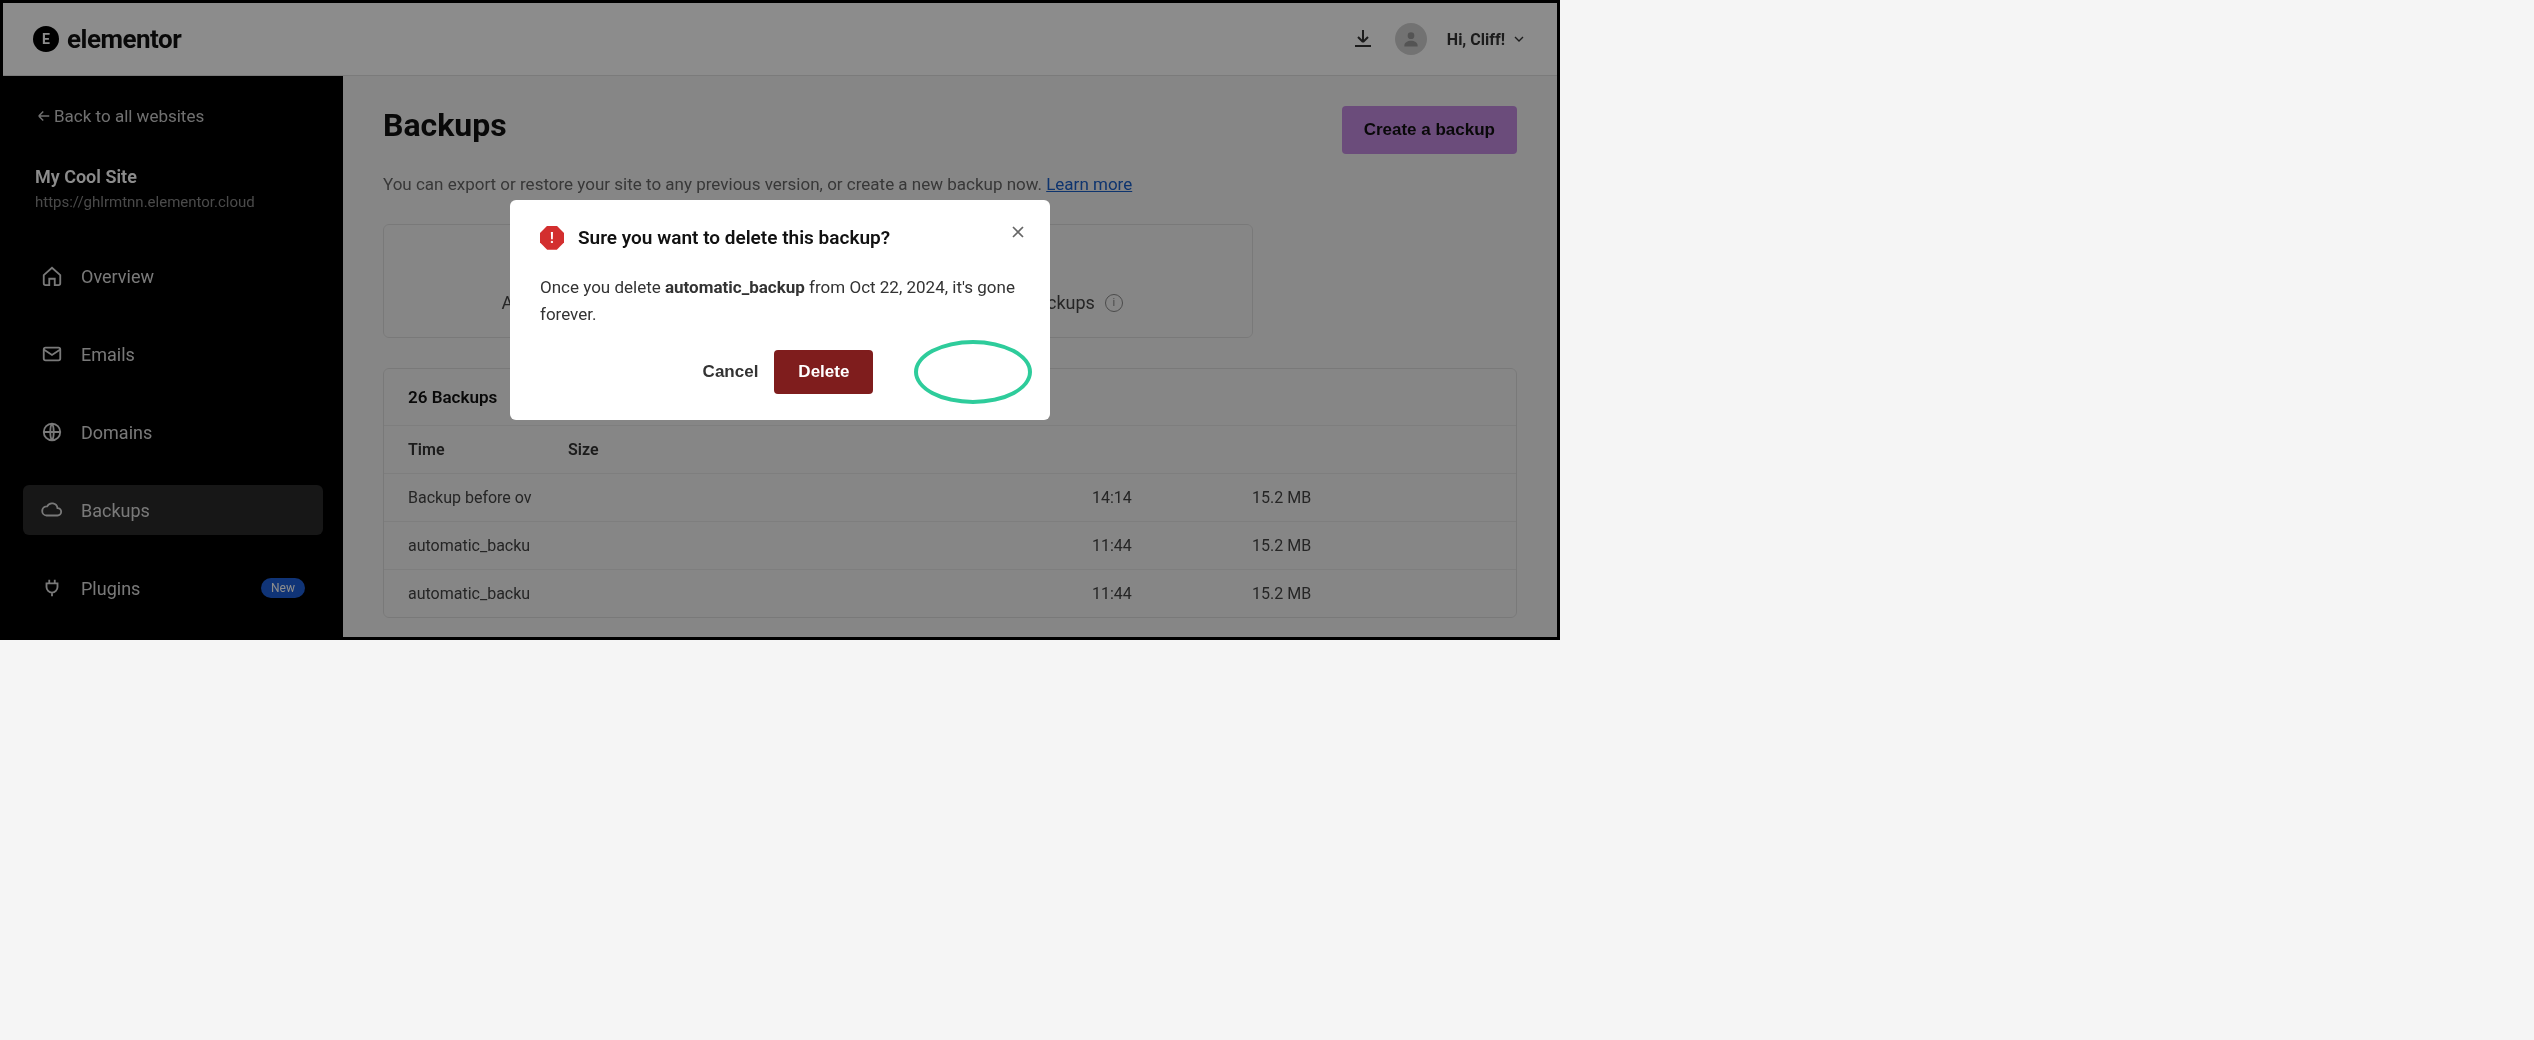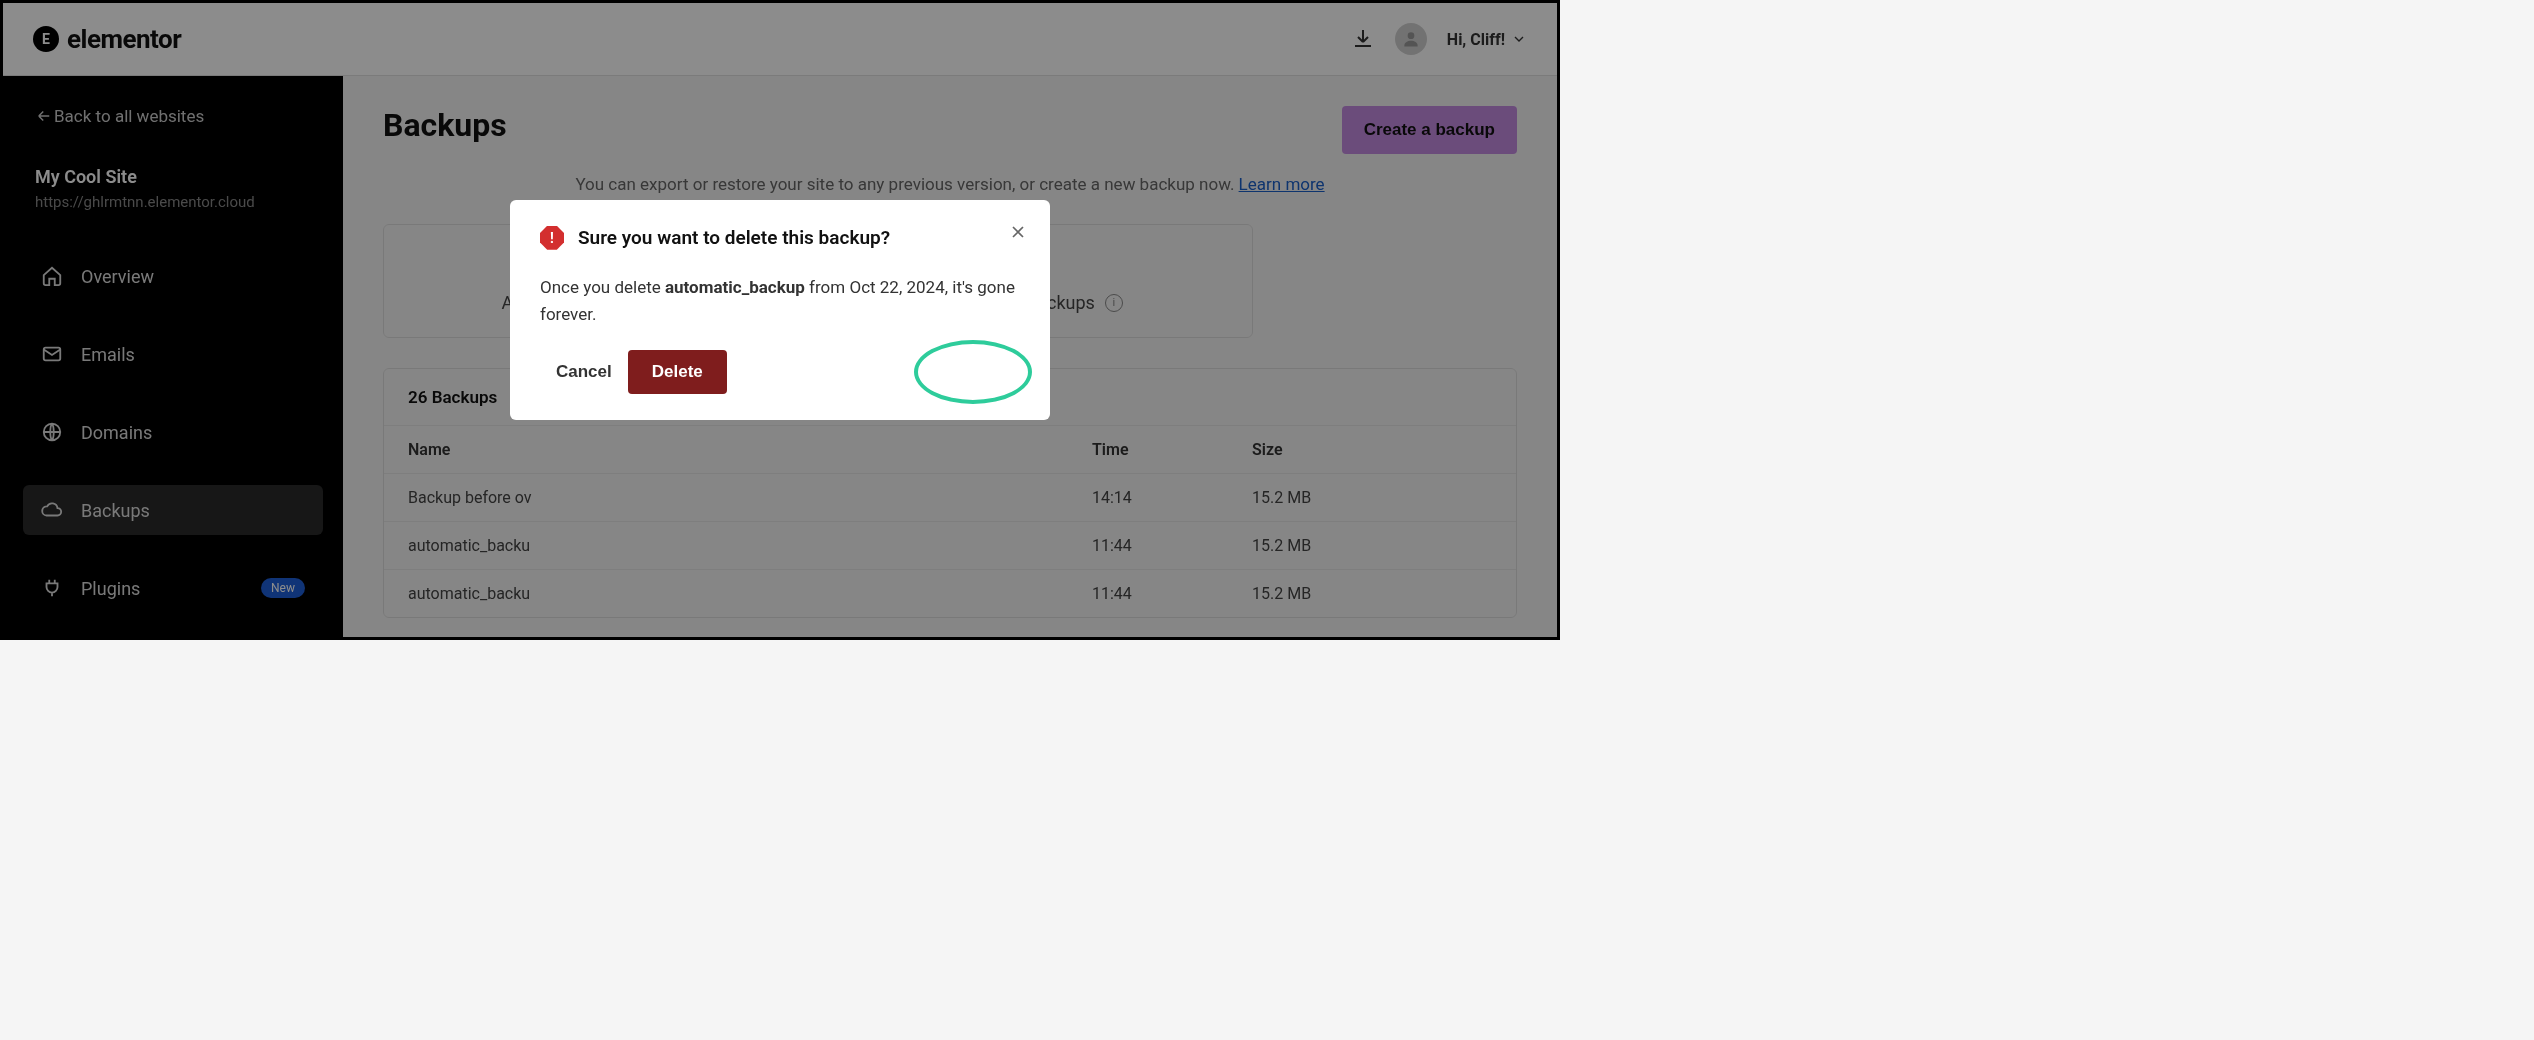--- a/index.html
+++ b/index.html
@@ -25,21 +25,21 @@
 .nav-item { display: flex; align-items: center; gap: 18px; padding: 14px 18px; font-size: 18px; color: #ddd; border-radius: 6px; margin-bottom: 28px; cursor: pointer; }
 .nav-item.active { background: #2a2a2a; }
 .nav-icon { width: 22px; height: 22px; display: flex; align-items: center; justify-content: center; }
 .badge-new { background: #1e5fd9; color: #fff; font-size: 12px; padding: 3px 10px; border-radius: 10px; margin-left: auto; }
 
 
 .main { flex: 1; padding: 30px 40px; overflow: auto; }
 .page-header { display: flex; justify-content: space-between; align-items: flex-start; margin-bottom: 20px; }
 .page-title { font-size: 32px; font-weight: 700; }
 .create-btn { background: #c48ae0; color: #111; font-size: 17px; font-weight: 600; padding: 14px 22px; border: none; border-radius: 4px; cursor: pointer; }
-.page-desc { font-size: 17px; color: #666; margin-bottom: 30px; text-align: center; }
+.page-desc { font-size: 17px; color: #666; margin-bottom: 30px; }
 .page-desc a { color: #1a5fc9; text-decoration: underline; }
 
 .cards { display: flex; gap: 30px; margin-bottom: 30px; }
 .card { border: 1px solid #ddd; border-radius: 6px; padding: 24px 50px; width: 420px; text-align: center; }
 .card-num { font-size: 28px; font-weight: 700; margin-bottom: 10px; }
 .card-label { font-size: 18px; color: #444; display: inline-flex; align-items: center; gap: 10px; }
 .info-circle { width: 18px; height: 18px; border: 1.5px solid #888; border-radius: 50%; display: inline-flex; align-items: center; justify-content: center; font-size: 11px; color: #888; }
 
 .table-container { border: 1px solid #ddd; border-radius: 6px; overflow: hidden; }
 .table-title { font-size: 17px; font-weight: 600; padding: 18px 24px; }
@@ -52,21 +52,21 @@
 
 
 .overlay { position: absolute; inset: 0; background: rgba(0,0,0,0.45); display: flex; align-items: center; justify-content: center; }
 .modal { background: #fff; border-radius: 6px; width: 540px; padding: 26px 30px; position: relative; margin-top: -20px; }
 .modal-header { display: flex; align-items: center; gap: 14px; margin-bottom: 24px; }
 .warn-icon { width: 24px; height: 24px; background: #d32f2f; display: flex; align-items: center; justify-content: center; color: #fff; font-weight: 700; font-size: 14px; clip-path: polygon(30% 0%, 70% 0%, 100% 30%, 100% 70%, 70% 100%, 30% 100%, 0% 70%, 0% 30%); }
 .modal-title { font-size: 19px; font-weight: 600; }
 .modal-close { position: absolute; top: 22px; right: 22px; cursor: pointer; color: #666; }
 .modal-body { font-size: 17px; color: #333; line-height: 1.6; margin-bottom: 22px; }
 .modal-body b { font-weight: 700; }
-.modal-actions { display: flex; justify-content: flex-start; align-items: center; }
+.modal-actions { display: flex; justify-content: center; align-items: center; }
 .btn-cancel { background: none; border: none; font-size: 17px; font-weight: 600; color: #333; padding: 12px 16px; cursor: pointer; }
 .btn-delete { background: #7f1d1d; color: #fff; border: none; font-size: 17px; font-weight: 600; padding: 12px 24px; border-radius: 4px; cursor: pointer; }
 .highlight-ring { position: absolute; border: 4px solid #2ecc9b; border-radius: 50%; width: 118px; height: 64px; pointer-events: none; }
 
 svg { display: block; }
 </style>
 </head>
 <body>
 
 <div class="header">
@@ -178,21 +178,20 @@
         <div class="card-label">
           <span>Manual backups</span>
           <span class="info-circle">i</span>
         </div>
       </div>
     </div>
 
     <div class="table-container">
       <div class="table-title">26 Backups</div>
       <div class="table-head">
-        <div class="col-name">Name</div>
         <div class="col-time">Time</div>
         <div class="col-size">Size</div>
       </div>
       <div class="table-row">
         <div class="col-name">Backup before ov</div>
         <div class="col-time">14:14</div>
         <div class="col-size">15.2 MB</div>
       </div>
       <div class="table-row">
         <div class="col-name">automatic_backu</div>

